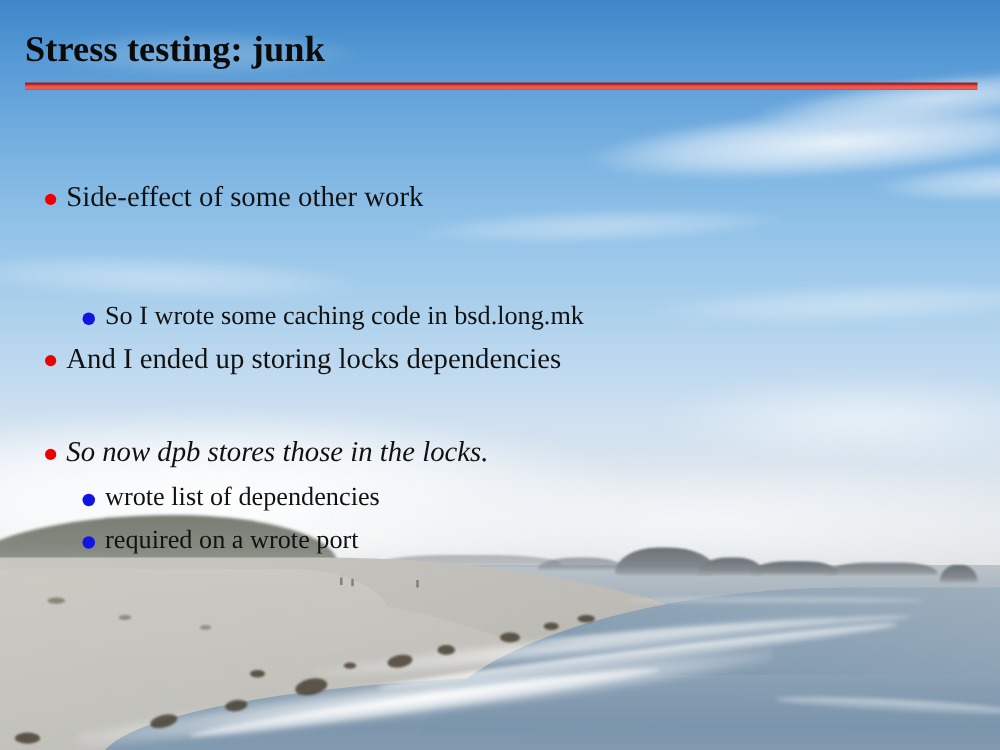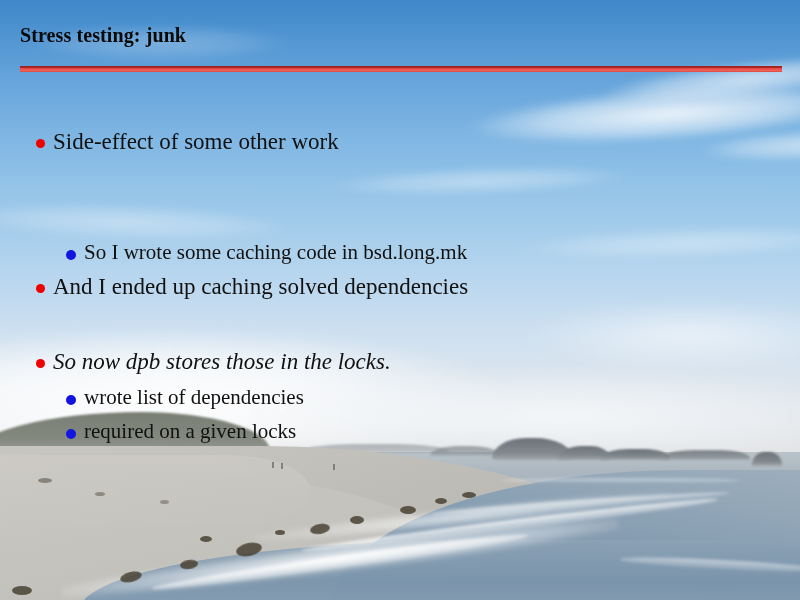--- a/index.html
+++ b/index.html
@@ -164,21 +164,21 @@
   .wd14{ left:160px; top:500px; width:9px;  height:4px; opacity:.4;}
   
   .figure { position:absolute; background:#6b6a64; width:2px; height:6px; opacity:.75;}
   .fg1 { left:272px; top:462px;}
   .fg2 { left:281px; top:463px;}
   .fg3 { left:333px; top:464px;}
 
   
   .title {
     position:absolute; left:20px; top:24px;
-    font-size:20px; font-weight:bold; color:#0a0a0a;
+    font-size:29px; font-weight:bold; color:#0a0a0a;
     letter-spacing:.1px; white-space:nowrap;
   }
   .rule {
     position:absolute; left:20px; top:66px; width:762px; height:6px;
     background: linear-gradient(to bottom, #9a1f1f 0%, #a82222 22%, #e8504a 45%, #ef5f57 75%, #d94a43 100%);
   }
   .body { position:absolute; left:0; top:0; right:0; bottom:0; }
   .bullet {
     position:absolute; display:flex; align-items:flex-start;
     color:#111111; white-space:nowrap;
@@ -251,39 +251,39 @@
     <div class="weed wd1"></div>
     <div class="weed wd2"></div>
     <div class="weed wd8"></div>
     <div class="weed wd9"></div>
   </div>
 
   <div class="title">Stress testing: junk</div>
   <div class="rule"></div>
 
   <div class="body" id="bullet-list">
-      <div class="bullet lvl1" style="left: 36px; top: 130px;">
+      <div class="bullet lvl1" style="left: 36px; top: 146px;">
         <span class="dot dot-red"></span>
         <span class="txt">Side-effect of some other work</span>
       </div>
       <div class="bullet lvl2" style="left: 66px; top: 242px;">
         <span class="dot dot-blue"></span>
         <span class="txt">So I wrote some caching code in bsd.long.mk</span>
       </div>
       <div class="bullet lvl1" style="left: 36px; top: 275px;">
         <span class="dot dot-red"></span>
-        <span class="txt">And I ended up caching solved dependencies</span>
+        <span class="txt">And I ended up storing locks dependencies</span>
       </div>
       <div class="bullet lvl1" style="left: 36px; top: 350px; font-style: italic;">
         <span class="dot dot-red"></span>
         <span class="txt">So now dpb stores those in the locks.</span>
       </div>
       <div class="bullet lvl2" style="left: 66px; top: 387px;">
         <span class="dot dot-blue"></span>
         <span class="txt">wrote list of dependencies</span>
       </div>
       <div class="bullet lvl2" style="left: 66px; top: 421px;">
         <span class="dot dot-blue"></span>
-        <span class="txt">required on a given locks</span>
+        <span class="txt">required on a wrote port</span>
       </div>
     </div>
 
 </div>
 
 </body></html>

